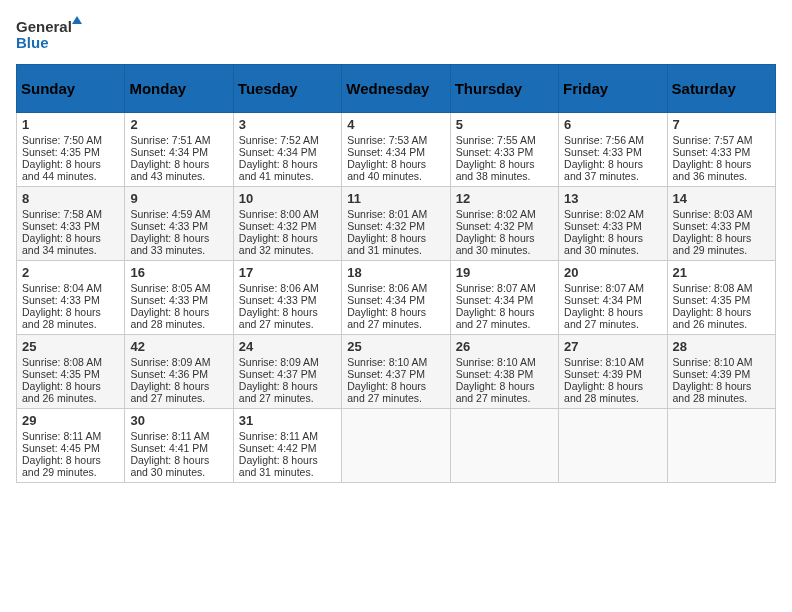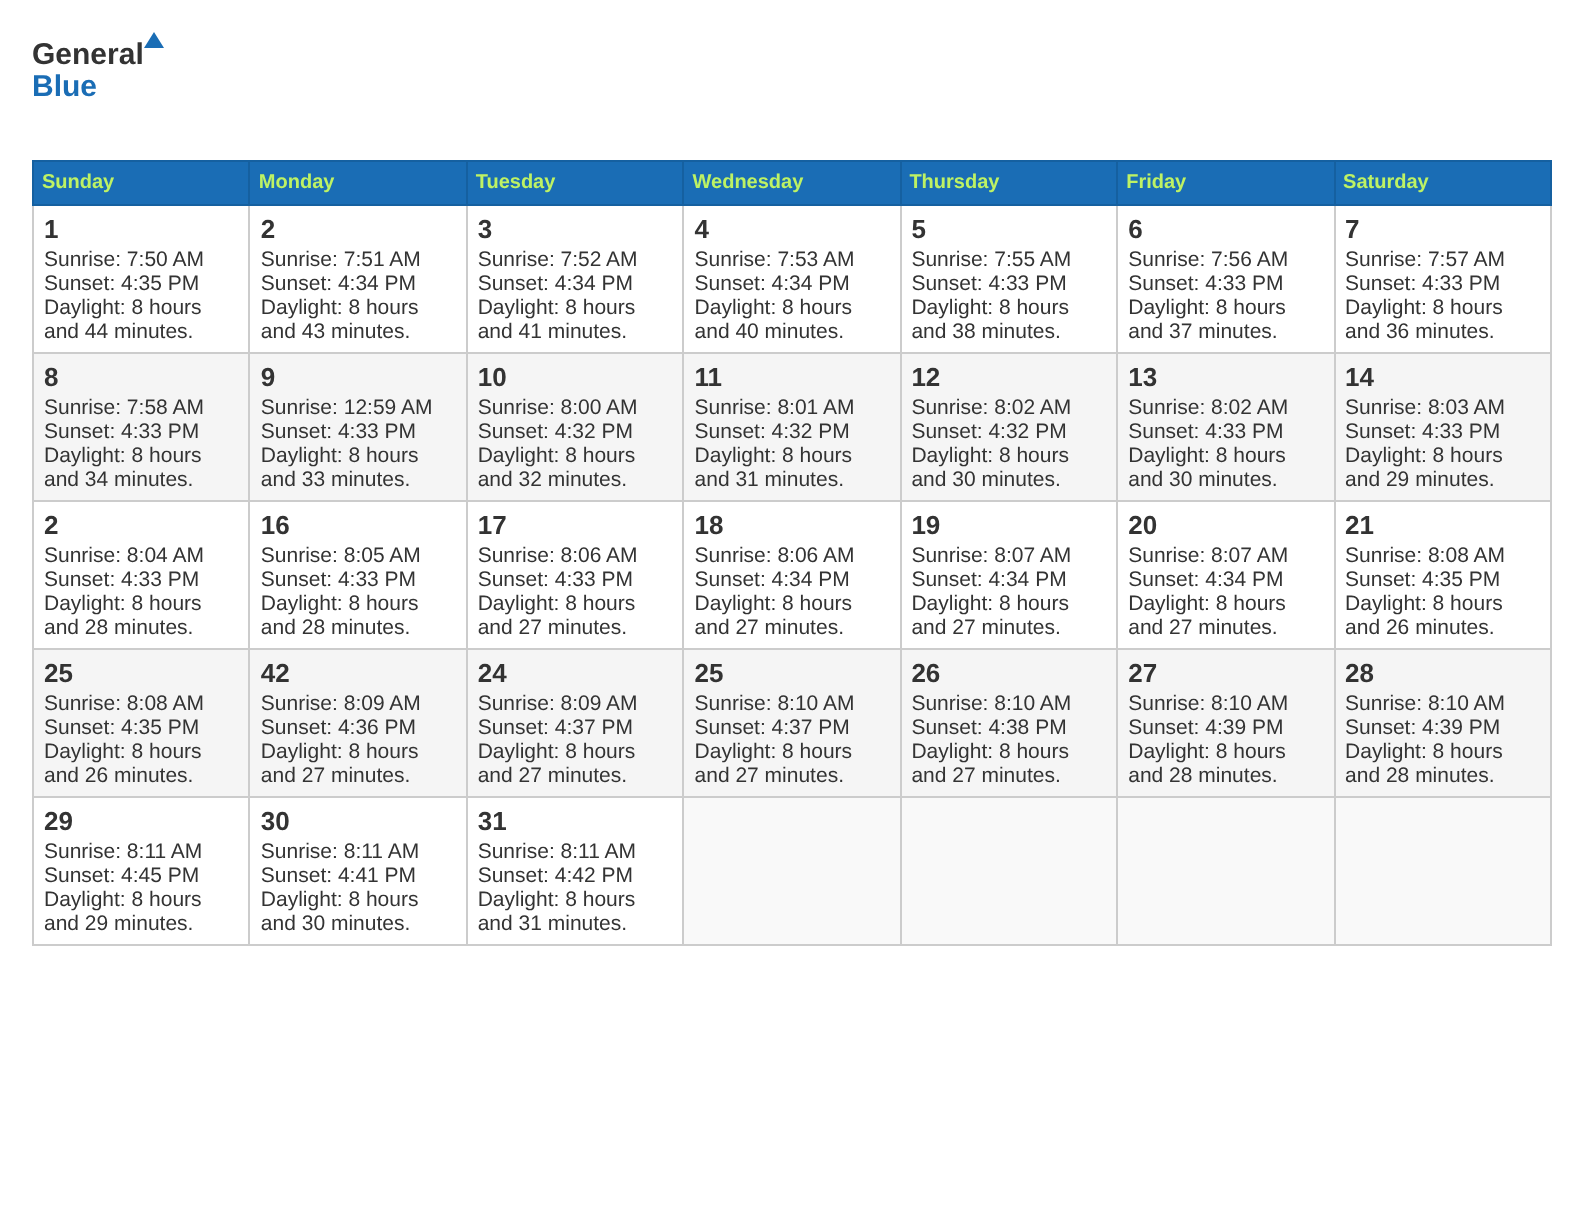--- a/index.html
+++ b/index.html
@@ -7,21 +7,21 @@
       font-family: Arial, sans-serif;
       background: #fff;
       width: 792px;
       min-height: 612px;
       padding: 16px;
     }
     .header {
       display: flex;
       align-items: flex-start;
       justify-content: space-between;
-      margin-bottom: 24px;
+      margin-bottom: 8px;
     }
     .logo {
       display: flex;
       align-items: center;
       gap: 4px;
     }
     .title-block {
       text-align: right;
     }
     .month-title {
@@ -33,24 +33,24 @@
       font-size: 14px;
       color: #555;
     }
     .calendar {
       width: 100%;
       border-collapse: collapse;
       border: 1px solid #ccc;
     }
     .calendar th {
       background: #1a6db5;
-      color: #bef264;
-      font-size: 10px;
+      color: #000000;
+      font-size: 15px;
       font-weight: bold;
-      padding: 5px 4px;
+      padding: 15px 4px;
       text-align: left;
       border: 1px solid #1560a0;
     }
     .calendar td {
       vertical-align: top;
       padding: 4px 5px;
       font-size: 10.5px;
       color: #333;
       border: 1px solid #ccc;
       width: calc(100% / 7);
@@ -103,21 +103,21 @@
         <td><span class="day-num">1</span><span>Sunrise: 7:50 AM</span><br><span>Sunset: 4:35 PM</span><br><span>Daylight: 8 hours and 44 minutes.</span></td>
         <td><span class="day-num">2</span><span>Sunrise: 7:51 AM</span><br><span>Sunset: 4:34 PM</span><br><span>Daylight: 8 hours and 43 minutes.</span></td>
         <td><span class="day-num">3</span><span>Sunrise: 7:52 AM</span><br><span>Sunset: 4:34 PM</span><br><span>Daylight: 8 hours and 41 minutes.</span></td>
         <td><span class="day-num">4</span><span>Sunrise: 7:53 AM</span><br><span>Sunset: 4:34 PM</span><br><span>Daylight: 8 hours and 40 minutes.</span></td>
         <td><span class="day-num">5</span><span>Sunrise: 7:55 AM</span><br><span>Sunset: 4:33 PM</span><br><span>Daylight: 8 hours and 38 minutes.</span></td>
         <td><span class="day-num">6</span><span>Sunrise: 7:56 AM</span><br><span>Sunset: 4:33 PM</span><br><span>Daylight: 8 hours and 37 minutes.</span></td>
         <td><span class="day-num">7</span><span>Sunrise: 7:57 AM</span><br><span>Sunset: 4:33 PM</span><br><span>Daylight: 8 hours and 36 minutes.</span></td>
       </tr>
       <tr>
         <td><span class="day-num">8</span><span>Sunrise: 7:58 AM</span><br><span>Sunset: 4:33 PM</span><br><span>Daylight: 8 hours and 34 minutes.</span></td>
-        <td><span class="day-num">9</span><span>Sunrise: 12:59 AM</span><br><span>Sunset: 4:33 PM</span><br><span>Daylight: 8 hours and 33 minutes.</span></td>
+        <td><span class="day-num">9</span><span>Sunrise: 4:59 AM</span><br><span>Sunset: 4:33 PM</span><br><span>Daylight: 8 hours and 33 minutes.</span></td>
         <td><span class="day-num">10</span><span>Sunrise: 8:00 AM</span><br><span>Sunset: 4:32 PM</span><br><span>Daylight: 8 hours and 32 minutes.</span></td>
         <td><span class="day-num">11</span><span>Sunrise: 8:01 AM</span><br><span>Sunset: 4:32 PM</span><br><span>Daylight: 8 hours and 31 minutes.</span></td>
         <td><span class="day-num">12</span><span>Sunrise: 8:02 AM</span><br><span>Sunset: 4:32 PM</span><br><span>Daylight: 8 hours and 30 minutes.</span></td>
         <td><span class="day-num">13</span><span>Sunrise: 8:02 AM</span><br><span>Sunset: 4:33 PM</span><br><span>Daylight: 8 hours and 30 minutes.</span></td>
         <td><span class="day-num">14</span><span>Sunrise: 8:03 AM</span><br><span>Sunset: 4:33 PM</span><br><span>Daylight: 8 hours and 29 minutes.</span></td>
       </tr>
       <tr>
         <td><span class="day-num">2</span><span>Sunrise: 8:04 AM</span><br><span>Sunset: 4:33 PM</span><br><span>Daylight: 8 hours and 28 minutes.</span></td>
         <td><span class="day-num">16</span><span>Sunrise: 8:05 AM</span><br><span>Sunset: 4:33 PM</span><br><span>Daylight: 8 hours and 28 minutes.</span></td>
         <td><span class="day-num">17</span><span>Sunrise: 8:06 AM</span><br><span>Sunset: 4:33 PM</span><br><span>Daylight: 8 hours and 27 minutes.</span></td>

